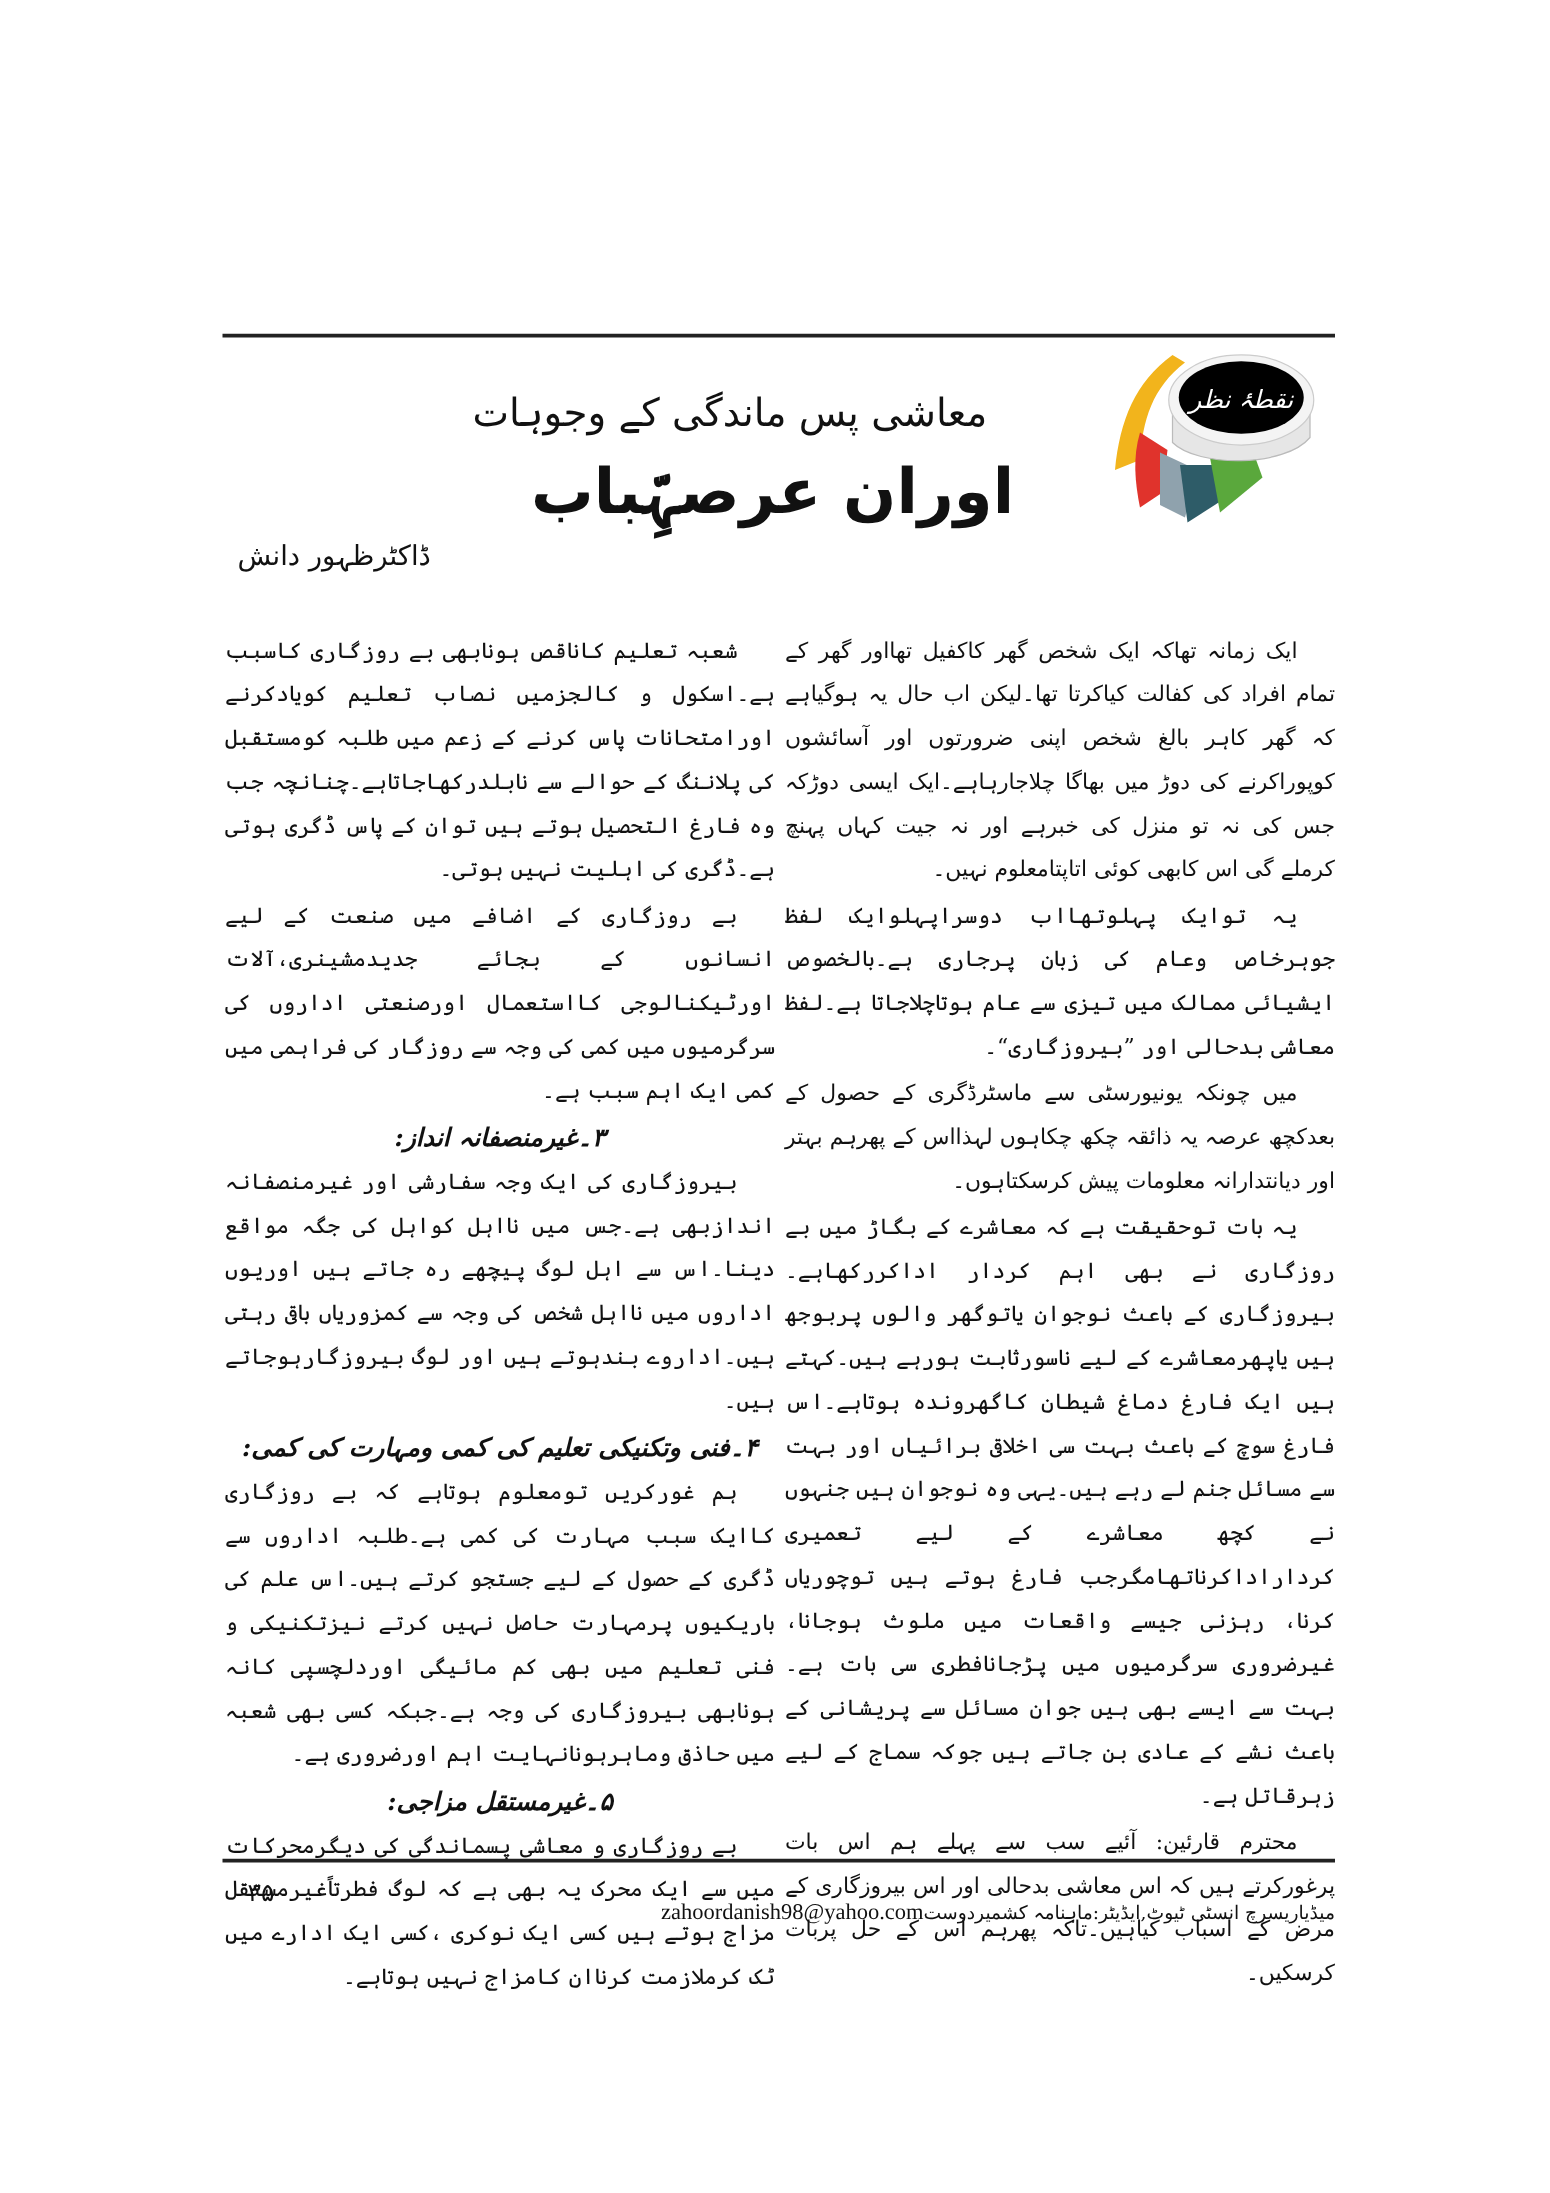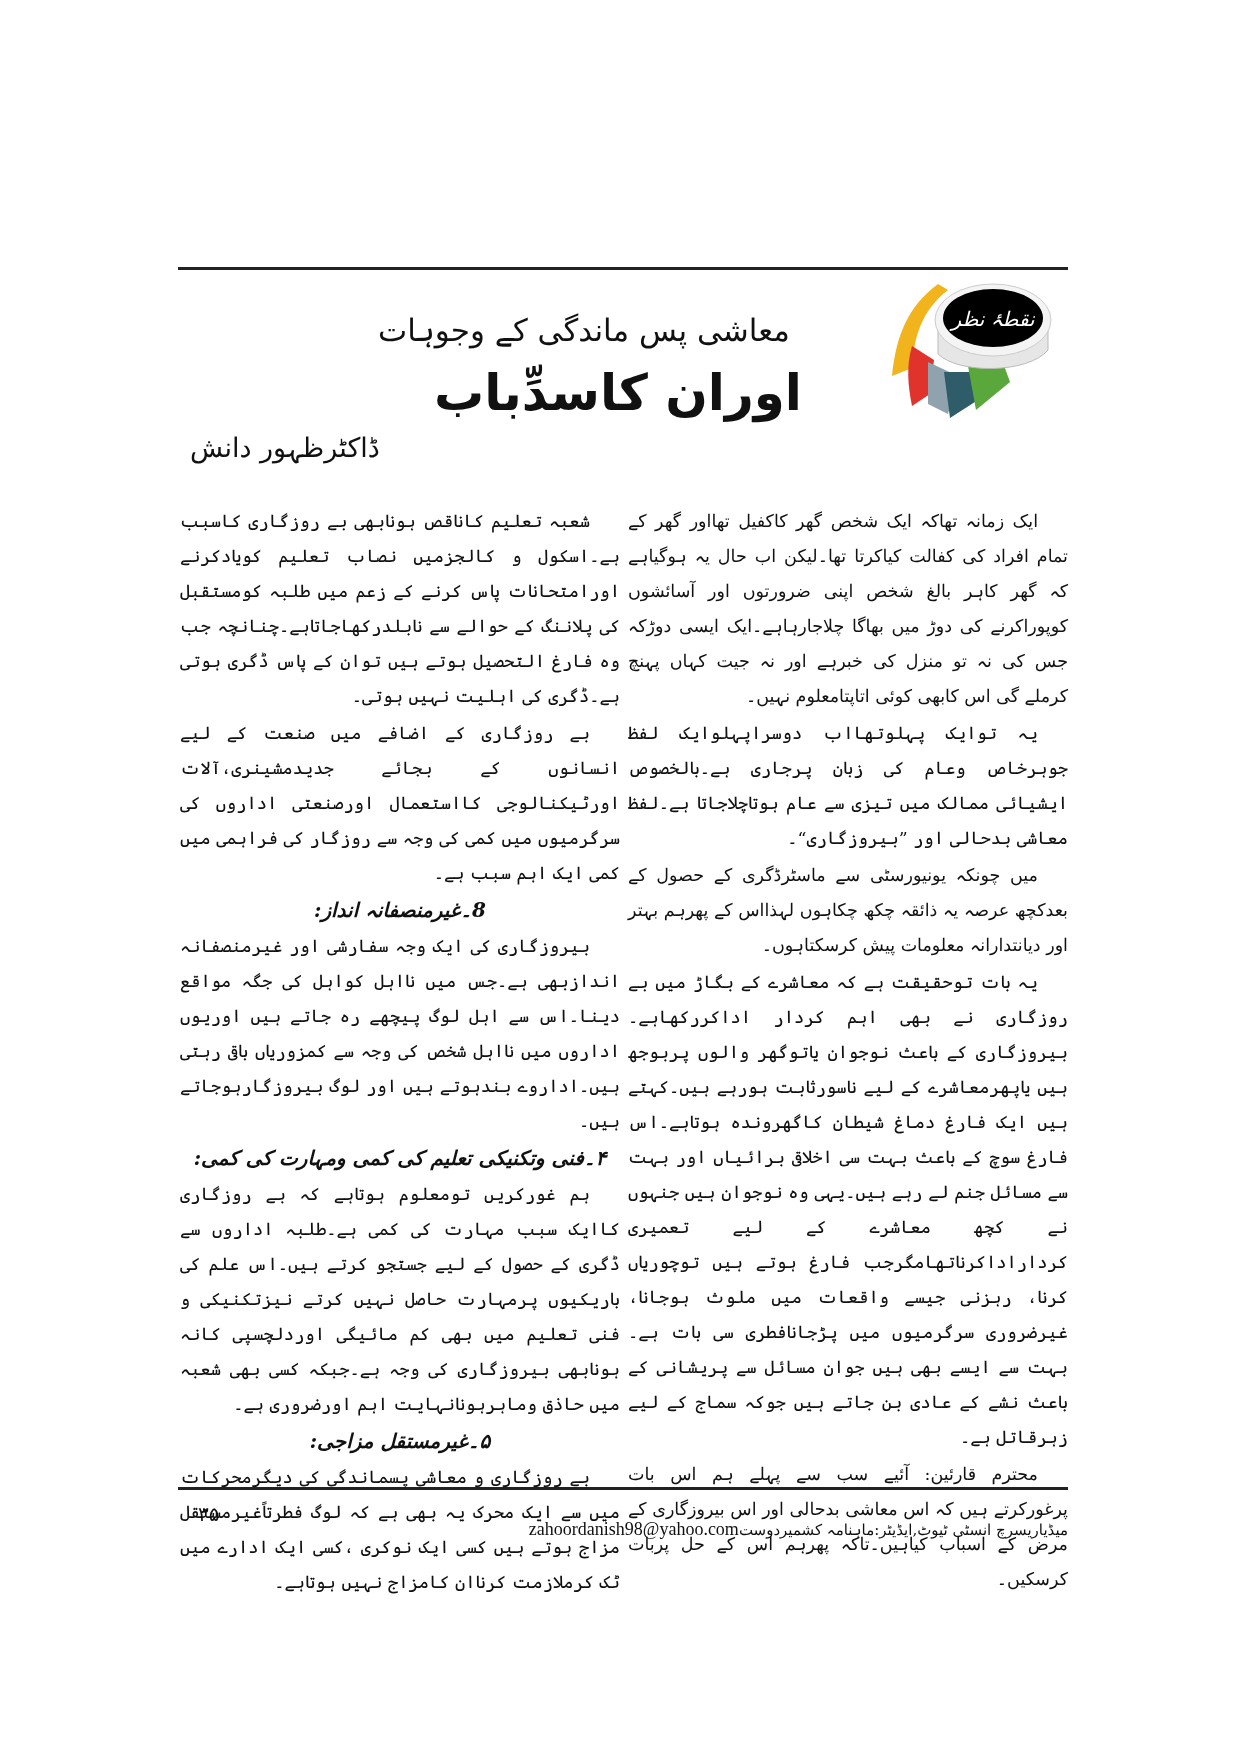--- a/index.html
+++ b/index.html
@@ -4,21 +4,21 @@
   <style>
     html, body { margin: 0; padding: 0; background: #ffffff; }
     body { width: 1240px; height: 1754px; position: relative; overflow: hidden; font-family: "DejaVu Sans", sans-serif; color: #111; }
     .rule { position: absolute; left: 178px; width: 890px; height: 3px; background: #222; }
     .rule.top { top: 267px; }
     .rule.bottom { top: 1487px; }
     .header { position: absolute; top: 272px; left: 178px; width: 890px; height: 200px; }
     .logo { position: absolute; right: 0px; top: 4px; width: 190px; height: 150px; }
     .title1 { position: absolute; left: 200px; width: 480px; top: 40px; text-align: left; direction: rtl; font-size: 31px; font-family: "DejaVu Serif", serif; letter-spacing: 0; }
     .title2 { position: absolute; left: 200px; width: 480px; top: 92px; text-align: center; direction: rtl; font-size: 50px; font-weight: bold; font-family: "DejaVu Sans", sans-serif; }
-    .author { position: absolute; left: 12px; top: 160px; direction: rtl; font-size: 27px; font-family: "DejaVu Serif", serif; }
+    .author { position: absolute; left: 12px; top: 160px; direction: rtl; font-size: 22px; font-family: "DejaVu Serif", serif; }
     .col { position: absolute; top: 480px; width: 440px; direction: rtl; text-align: justify; font-family: "DejaVu Serif", serif; font-size: 17.5px; line-height: 35px; margin-top: 24px; }
     .col.right { left: 628px; }
     .col.left { left: 180px; }
     .col p { margin: 0 0 2px 0; text-indent: 30px; }
     .col h3 { margin: 2px 0; font-size: 20px; font-weight: bold; font-style: italic; text-align: center; line-height: 34px; }
     .footer { position: absolute; top: 1496px; left: 178px; width: 890px; height: 40px; }
     .page-num { position: absolute; left: 20px; top: 6px; font-size: 20px; direction: rtl; font-family: "DejaVu Serif", serif; }
     .footer-text { position: absolute; right: 0; top: 23px; font-size: 18px; font-family: "Liberation Serif", serif; white-space: nowrap; }
     .footer-urdu { direction: rtl; unicode-bidi: embed; font-family: "DejaVu Serif", serif; font-size: 15px; }
   </style>
@@ -33,36 +33,36 @@
     <path d="M34 70 C28 90 30 110 34 130 L52 118 L56 84 Z" fill="#e0332c"></path>
     <path d="M50 86 L50 128 L70 138 L80 100 Z" fill="#8fa2ad"></path>
     <path d="M66 96 L72 142 L100 124 L96 96 Z" fill="#2e5c68"></path>
     <path d="M90 90 L98 134 L132 106 L124 84 Z" fill="#5aa83c"></path>
     <path d="M60 48 L60 78 C80 98 150 98 170 74 L170 44 Z" fill="#e6e6e6" stroke="#bbb"></path>
     <ellipse cx="115" cy="44" rx="58" ry="36" fill="#f4f4f4" stroke="#ccc"></ellipse>
     <ellipse cx="115" cy="42" rx="50" ry="29" fill="#000"></ellipse>
     <text x="115" y="50" text-anchor="middle" fill="#fff" font-size="20" font-style="italic" font-family="DejaVu Serif, serif">نقطۂ نظر</text>
   </svg>
   <div class="title1">معاشی پس ماندگی کے وجوہات</div>
-  <div class="title2">اوران کاسدِّباب</div>
+  <div class="title2">اوران عرصہِّباب</div>
   <div class="author">ڈاکٹرظہور دانش</div>
 </div>
 
 <div class="col right">
   <p>ایک زمانہ تھاکہ ایک شخص گھر کاکفیل تھااور گھر کے تمام افراد کی کفالت کیاکرتا تھا۔لیکن اب حال یہ ہوگیاہے کہ گھر کاہر بالغ شخص اپنی ضرورتوں اور آسائشوں کوپوراکرنے کی دوڑ میں بھاگا چلاجارہاہے۔ایک ایسی دوڑکہ جس کی نہ تو منزل کی خبرہے اور نہ جیت کہاں پہنچ کرملے گی اس کابھی کوئی اتاپتامعلوم نہیں۔</p>
   <p>یہ توایک پہلوتھااب دوسراپہلوایک لفظ جوہرخاص وعام کی زبان پرجاری ہے۔بالخصوص ایشیائی ممالک میں تیزی سے عام ہوتاچلاجاتا ہے۔لفظ معاشی بدحالی اور ”بیروزگاری“۔</p>
   <p>میں چونکہ یونیورسٹی سے ماسٹرڈگری کے حصول کے بعدکچھ عرصہ یہ ذائقہ چکھ چکاہوں لہذااس کے پھرہم بہتر اور دیانتدارانہ معلومات پیش کرسکتاہوں۔</p>
   <p>یہ بات توحقیقت ہے کہ معاشرے کے بگاڑ میں بے روزگاری نے بھی اہم کردار اداکررکھاہے۔بیروزگاری کے باعث نوجوان یاتوگھر والوں پربوجھ ہیں یاپھرمعاشرے کے لیے ناسورثابت ہورہے ہیں۔کہتے ہیں ایک فارغ دماغ شیطان کاگھروندہ ہوتاہے۔اس فارغ سوچ کے باعث بہت سی اخلاقی برائیاں اور بہت سے مسائل جنم لے رہے ہیں۔یہی وہ نوجوان ہیں جنہوں نے کچھ معاشرے کے لیے تعمیری کرداراداکرناتھامگرجب فارغ ہوتے ہیں توچوریاں کرنا، رہزنی جیسے واقعات میں ملوث ہوجانا، غیرضروری سرگرمیوں میں پڑجانافطری سی بات ہے۔بہت سے ایسے بھی ہیں جوان مسائل سے پریشانی کے باعث نشے کے عادی بن جاتے ہیں جوکہ سماج کے لیے زہرقاتل ہے۔</p>
   <p>محترم قارئین: آئیے سب سے پہلے ہم اس بات پرغورکرتے ہیں کہ اس معاشی بدحالی اور اس بیروزگاری کے مرض کے اسباب کیاہیں۔تاکہ پھرہم اس کے حل پربات کرسکیں۔</p>
 </div>
 
 <div class="col left">
   <p>شعبہ تعلیم کاناقص ہونابھی بے روزگاری کاسبب ہے۔اسکول و کالجزمیں نصاب تعلیم کویادکرنے اورامتحانات پاس کرنے کے زعم میں طلبہ کومستقبل کی پلاننگ کے حوالے سے نابلدرکھاجاتاہے۔چنانچہ جب وہ فارغ التحصیل ہوتے ہیں توان کے پاس ڈگری ہوتی ہے۔ڈگری کی اہلیت نہیں ہوتی۔</p>
   <p>بے روزگاری کے اضافے میں صنعت کے لیے انسانوں کے بجائے جدیدمشینری،آلات اورٹیکنالوجی کااستعمال اورصنعتی اداروں کی سرگرمیوں میں کمی کی وجہ سے روزگار کی فراہمی میں کمی ایک اہم سبب ہے۔</p>
-  <h3>8۔غیرمنصفانہ انداز:</h3>
+  <h3>۳۔غیرمنصفانہ انداز:</h3>
   <p>بیروزگاری کی ایک وجہ سفارشی اور غیرمنصفانہ اندازبھی ہے۔جس میں نااہل کواہل کی جگہ مواقع دینا۔اس سے اہل لوگ پیچھے رہ جاتے ہیں اوریوں اداروں میں نااہل شخص کی وجہ سے کمزوریاں باقی رہتی ہیں۔اداروے بندہوتے ہیں اور لوگ بیروزگارہوجاتے ہیں۔</p>
   <h3>۴۔فنی وتکنیکی تعلیم کی کمی ومہارت کی کمی:</h3>
   <p>ہم غورکریں تومعلوم ہوتاہے کہ بے روزگاری کاایک سبب مہارت کی کمی ہے۔طلبہ اداروں سے ڈگری کے حصول کے لیے جستجو کرتے ہیں۔اس علم کی باریکیوں پرمہارت حاصل نہیں کرتے نیزتکنیکی و فنی تعلیم میں بھی کم مائیگی اوردلچسپی کانہ ہونابھی بیروزگاری کی وجہ ہے۔جبکہ کسی بھی شعبہ میں حاذق وماہرہونانہایت اہم اورضروری ہے۔</p>
   <h3>۵۔غیرمستقل مزاجی:</h3>
   <p>بے روزگاری و معاشی پسماندگی کی دیگرمحرکات میں سے ایک محرک یہ بھی ہے کہ لوگ فطرتاًغیرمستقل مزاج ہوتے ہیں کسی ایک نوکری ،کسی ایک ادارے میں ٹک کرملازمت کرناان کامزاج نہیں ہوتاہے۔</p>
 </div>
 
 <div class="rule bottom"></div>
 
 <div class="footer">

